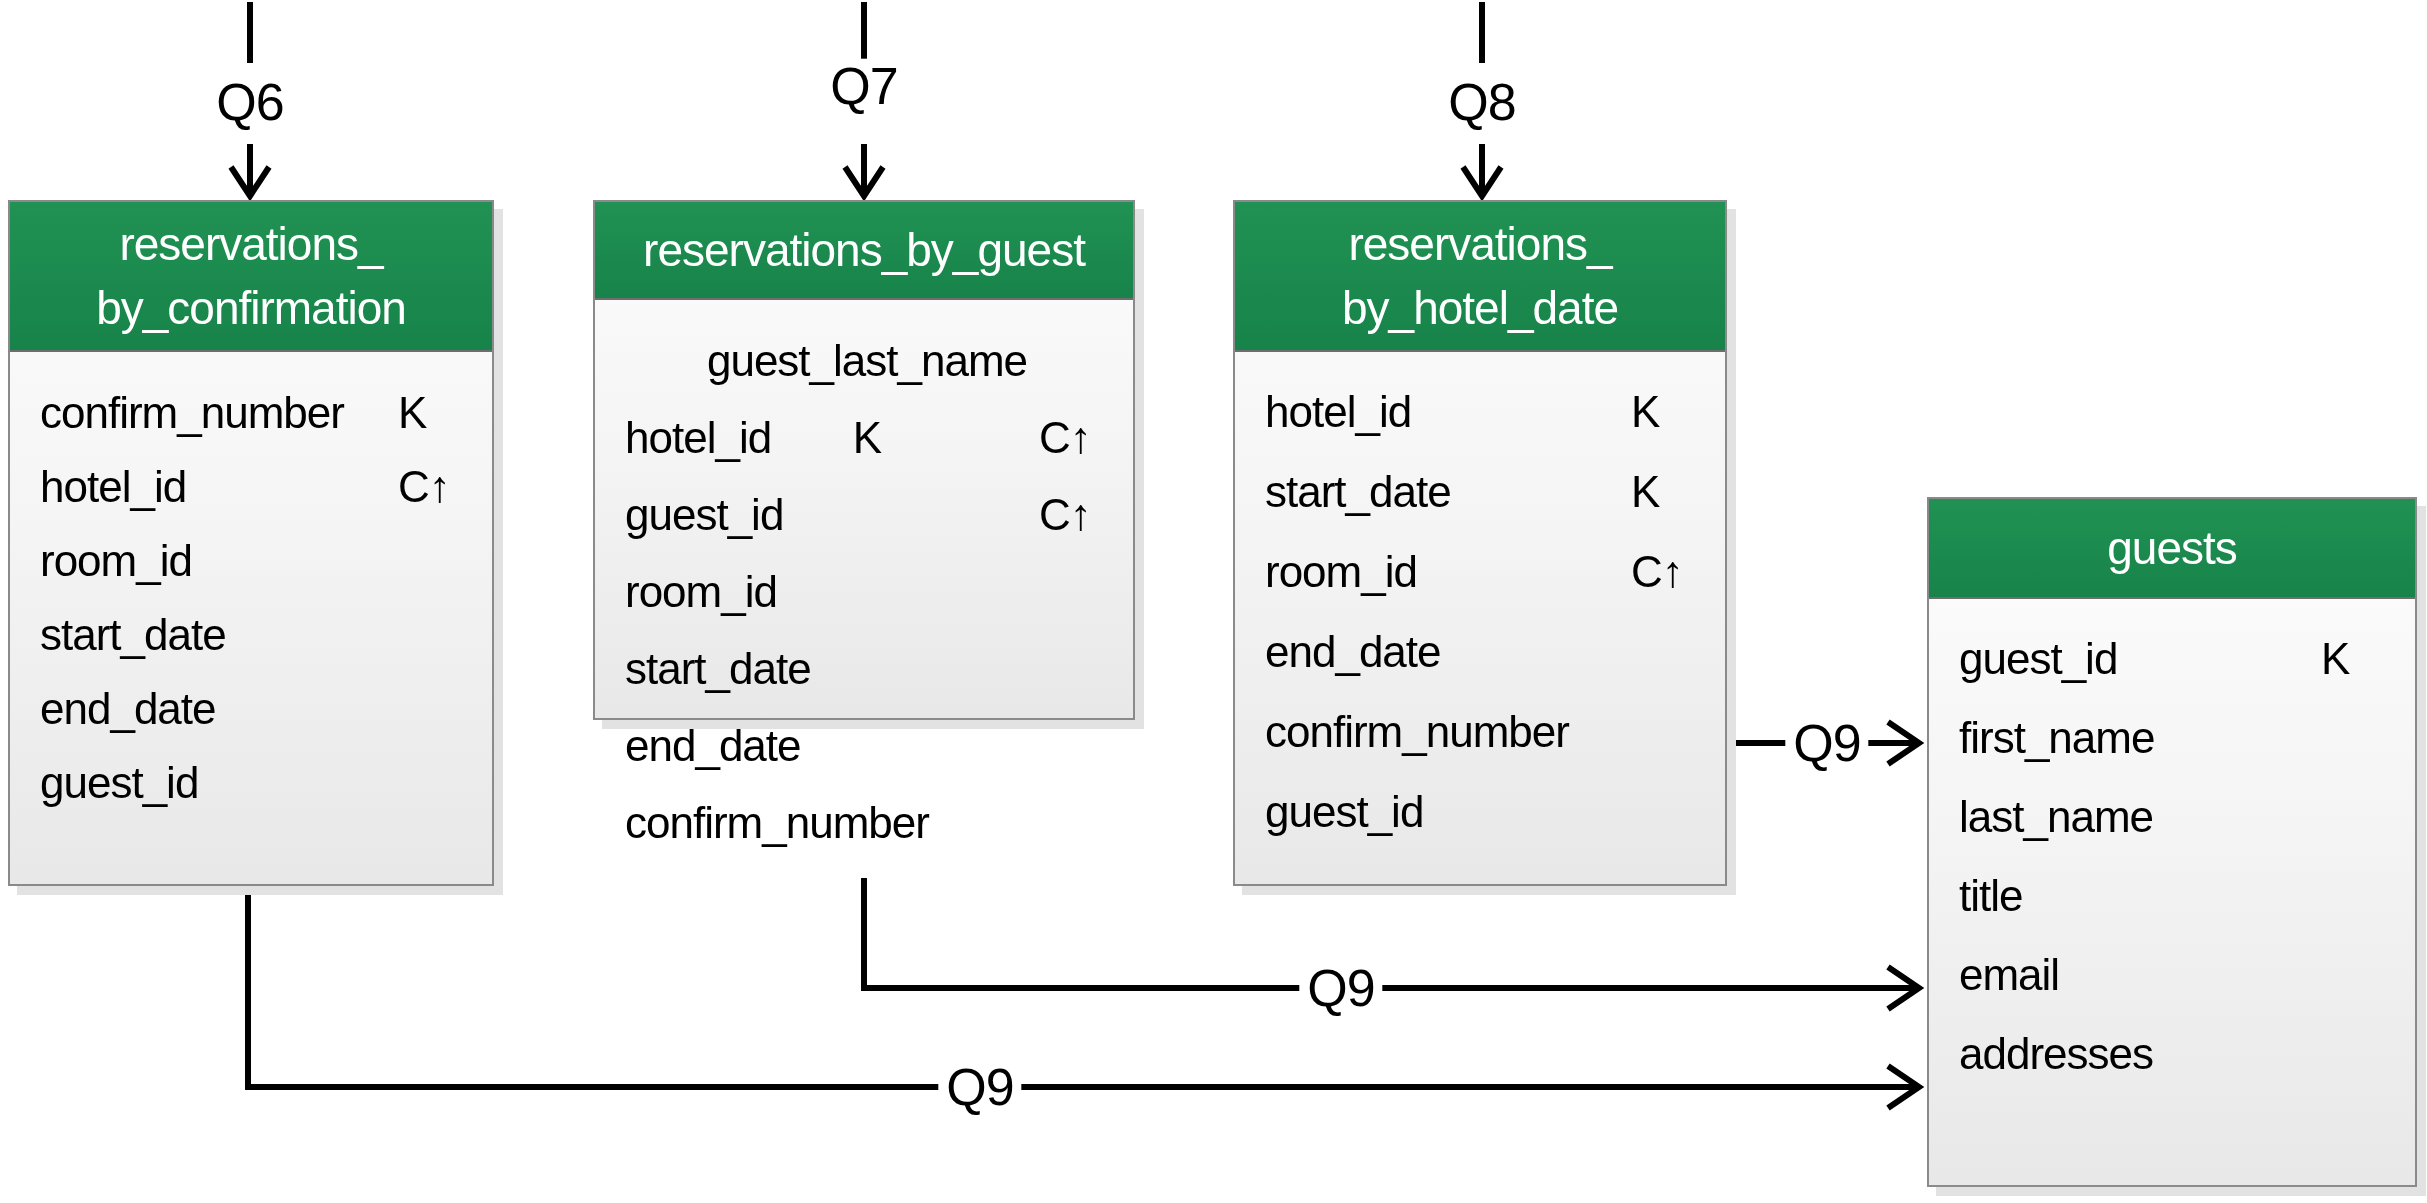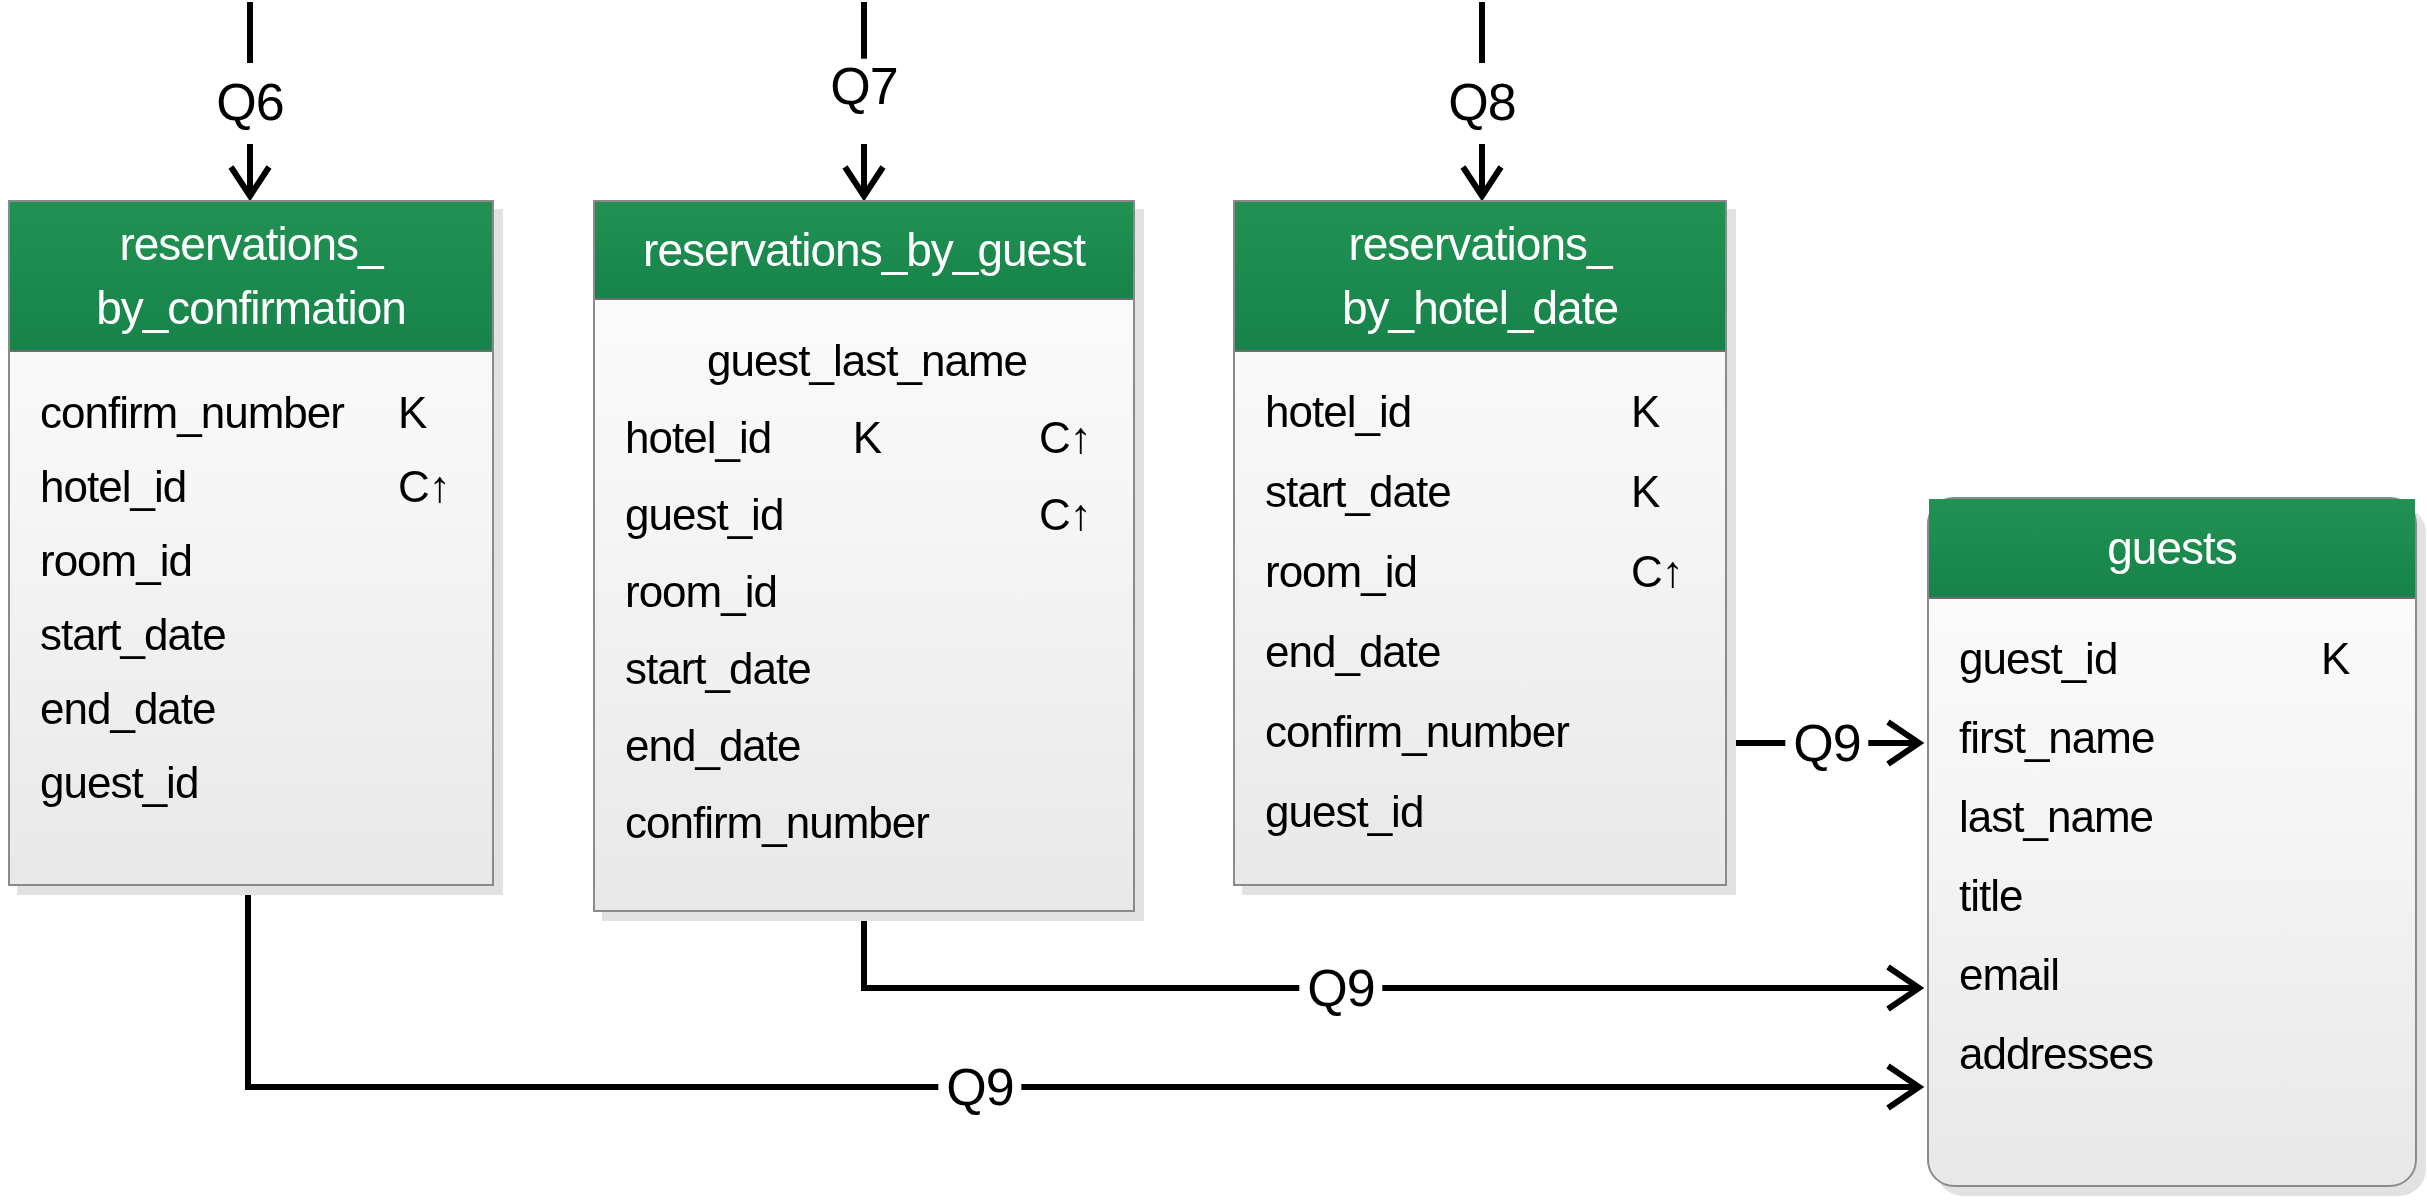--- a/index.html
+++ b/index.html
@@ -121,21 +121,21 @@
         <span class="fname">end_date</span>
         <span class="fkey"></span>
       </div>
       <div class="frow" style="line-height:74px;height:74px;">
         <span class="fname">guest_id</span>
         <span class="fkey"></span>
       </div>
     </div>
   </div>
 
-  <div class="etable" style="left:593px;top:200px;width:542px;height:712px;">
+  <div class="etable" style="left:593px;top:200px;width:542px;height:520px;">
     <div class="thead" style="height:98px;">reservations_by_guest</div>
     <div class="tbody" style="padding-top:22px;">
       <div class="frow" style="line-height:77px;height:77px;flex-direction:column;">
         <span class="fname">guest_last_name</span>
         <span class="fkey">K</span>
       </div>
       <div class="frow" style="line-height:77px;height:77px;">
         <span class="fname">hotel_id</span>
         <span class="fkey">C↑</span>
       </div>
@@ -186,21 +186,21 @@
         <span class="fname">confirm_number</span>
         <span class="fkey"></span>
       </div>
       <div class="frow" style="line-height:80px;height:80px;">
         <span class="fname">guest_id</span>
         <span class="fkey"></span>
       </div>
     </div>
   </div>
 
-  <div class="etable" style="left:1927px;top:497px;width:490px;height:690px;border-radius:27px;">
+  <div class="etable" style="left:1927px;top:497px;width:490px;height:690px;">
     <div class="thead" style="height:100px;">guests</div>
     <div class="tbody" style="padding-top:20px;">
       <div class="frow" style="line-height:79px;height:79px;">
         <span class="fname">guest_id</span>
         <span class="fkey">K</span>
       </div>
       <div class="frow" style="line-height:79px;height:79px;">
         <span class="fname">first_name</span>
         <span class="fkey"></span>
       </div>

